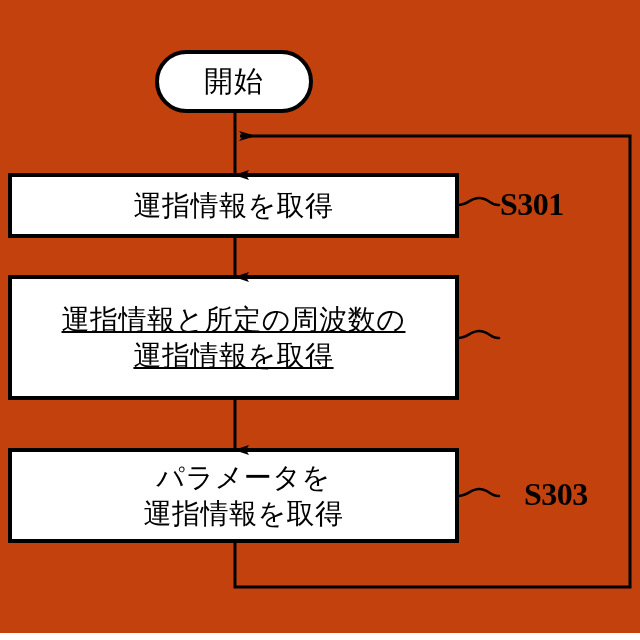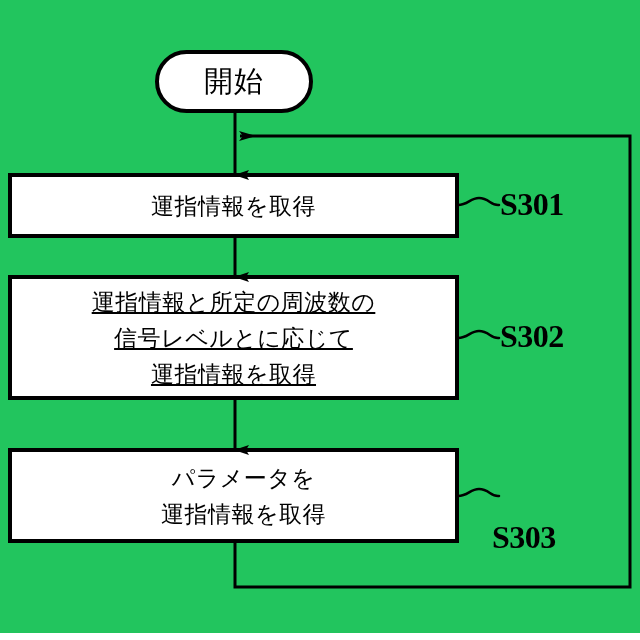--- a/index.html
+++ b/index.html
@@ -7,21 +7,21 @@
     padding: 0;
     background: #ffffff;
   }
   body {
     font-family: "Liberation Sans", "DejaVu Sans", sans-serif;
   }
   #flow-root {
     position: relative;
     width: 640px;
     height: 633px;
-    background: #22c55e;
+    background: #c2410c;
     overflow: hidden;
   }
   #flow-svg {
     position: absolute;
     left: 0;
     top: 0;
     width: 640px;
     height: 640px;
   }
   .node-text {
@@ -36,41 +36,41 @@
   }
   .terminator-label {
     left: 157px;
     top: 52px;
     width: 154px;
     height: 59px;
     font-size: 29px;
     letter-spacing: 1px;
   }
   .box-label {
-    font-size: 23px;
+    font-size: 28px;
     line-height: 36px;
     letter-spacing: 0.5px;
     justify-content: center;
   }
   #box1-text { left: 10px; top: 175px; width: 447px; height: 61px; }
   #box2-text { left: 10px; top: 277px; width: 447px; height: 121px; text-decoration: underline; }
   #box3-text { left: 20px; top: 450px; width: 447px; height: 91px; }
   .box-line { display: block; white-space: nowrap; }
   .step-ref {
     position: absolute;
     color: #000000;
     font-family: "Liberation Serif", "DejaVu Serif", serif;
     font-size: 32px;
     font-weight: bold;
     letter-spacing: -0.5px;
     white-space: nowrap;
   }
   #ref-s301 { left: 500px; top: 186px; }
   #ref-s302 { left: 500px; top: 318px; }
-  #ref-s303 { left: 492px; top: 476px; margin-top: 43px; }
+  #ref-s303 { left: 524px; top: 476px; }
 </style>
 </head>
 <body>
 
 <div id="flow-root">
 
   <svg id="flow-svg" viewBox="0 0 640 640">
     <defs>
       <marker id="arrow-down-head" markerWidth="14" markerHeight="16" refX="5" refY="14" orient="auto" markerUnits="userSpaceOnUse">
         <path d="M 0 0 L 5 15 L 10 0 L 5 3 Z" fill="#000000"></path>
@@ -106,28 +106,26 @@
   </svg>
 
   <div class="node-text terminator-label">開始</div>
 
   <div class="node-text box-label" id="box1-text">
     <span class="box-line">運指情報を取得</span>
   </div>
 
   <div class="node-text box-label" id="box2-text">
     <span class="box-line">運指情報と所定の周波数の</span>
-    <span class="box-line">信号レベルとに応じて</span>
     <span class="box-line">運指情報を取得</span>
   </div>
 
   <div class="node-text box-label" id="box3-text">
     <span class="box-line">パラメータを</span>
     <span class="box-line">運指情報を取得</span>
   </div>
 
   <div class="step-ref" id="ref-s301">S301</div>
 
-  <div class="step-ref" id="ref-s302">S302</div>
 
   <div class="step-ref" id="ref-s303">S303</div>
 
 </div>
 
 </body></html>

